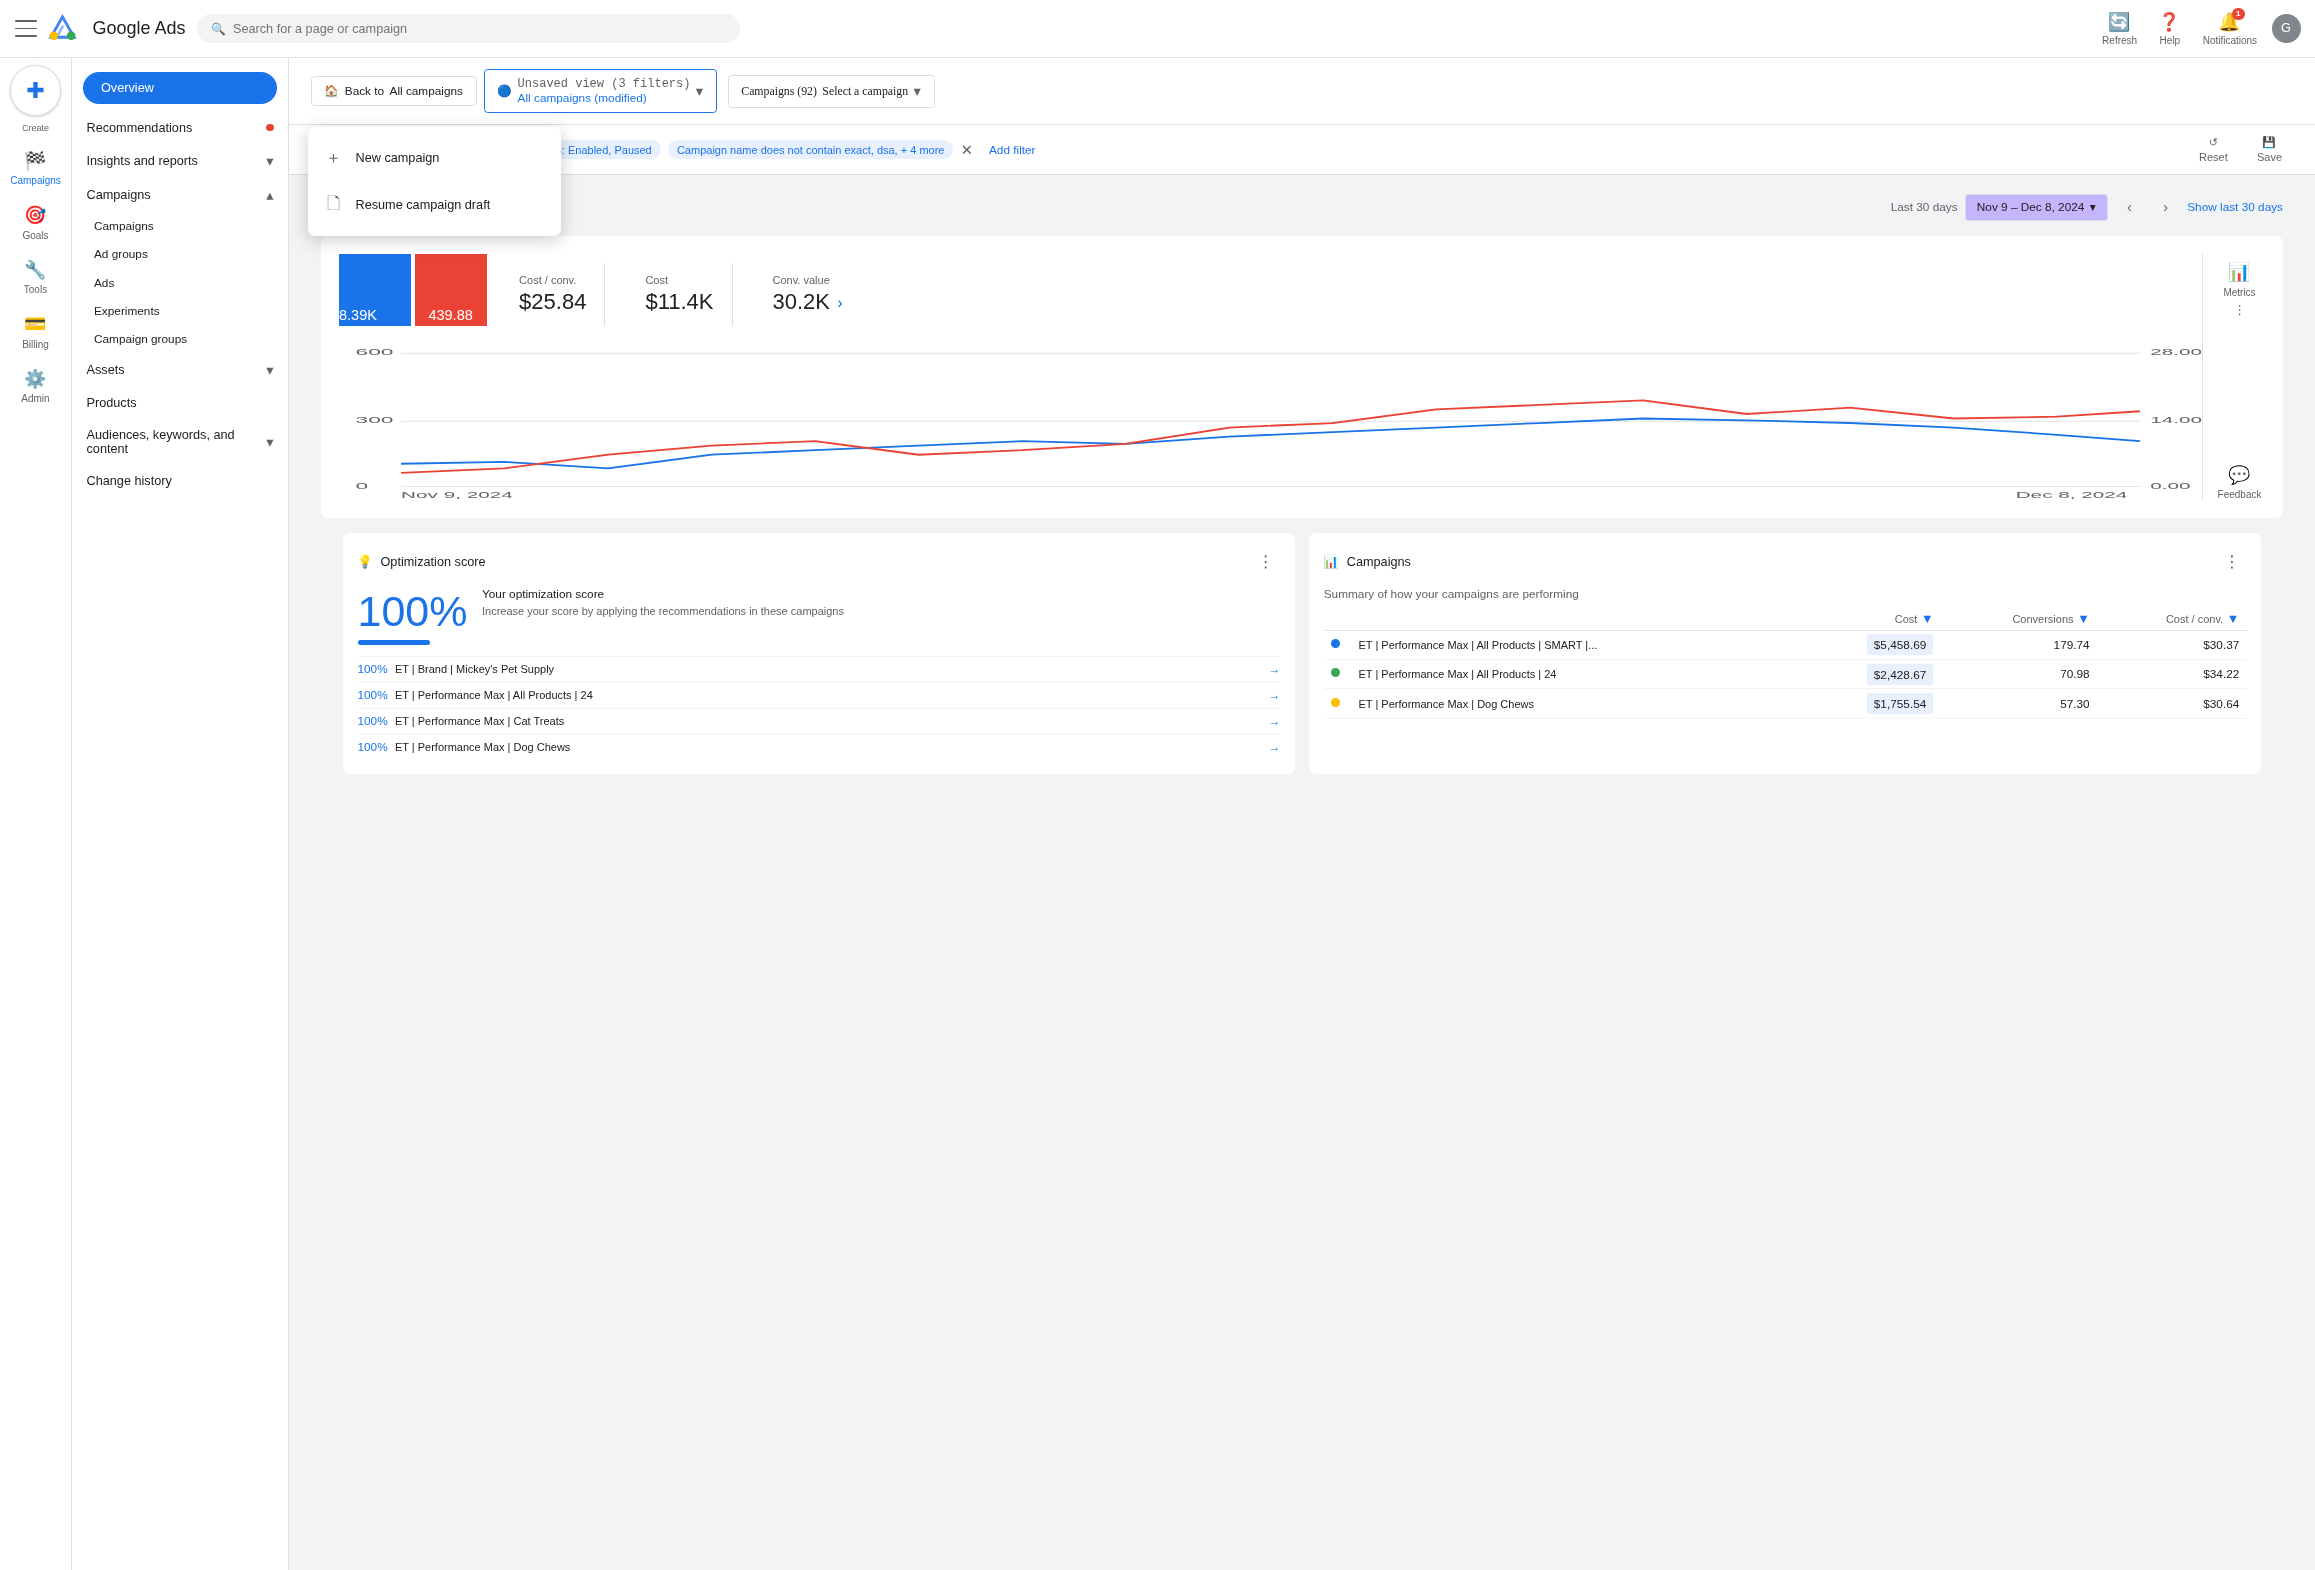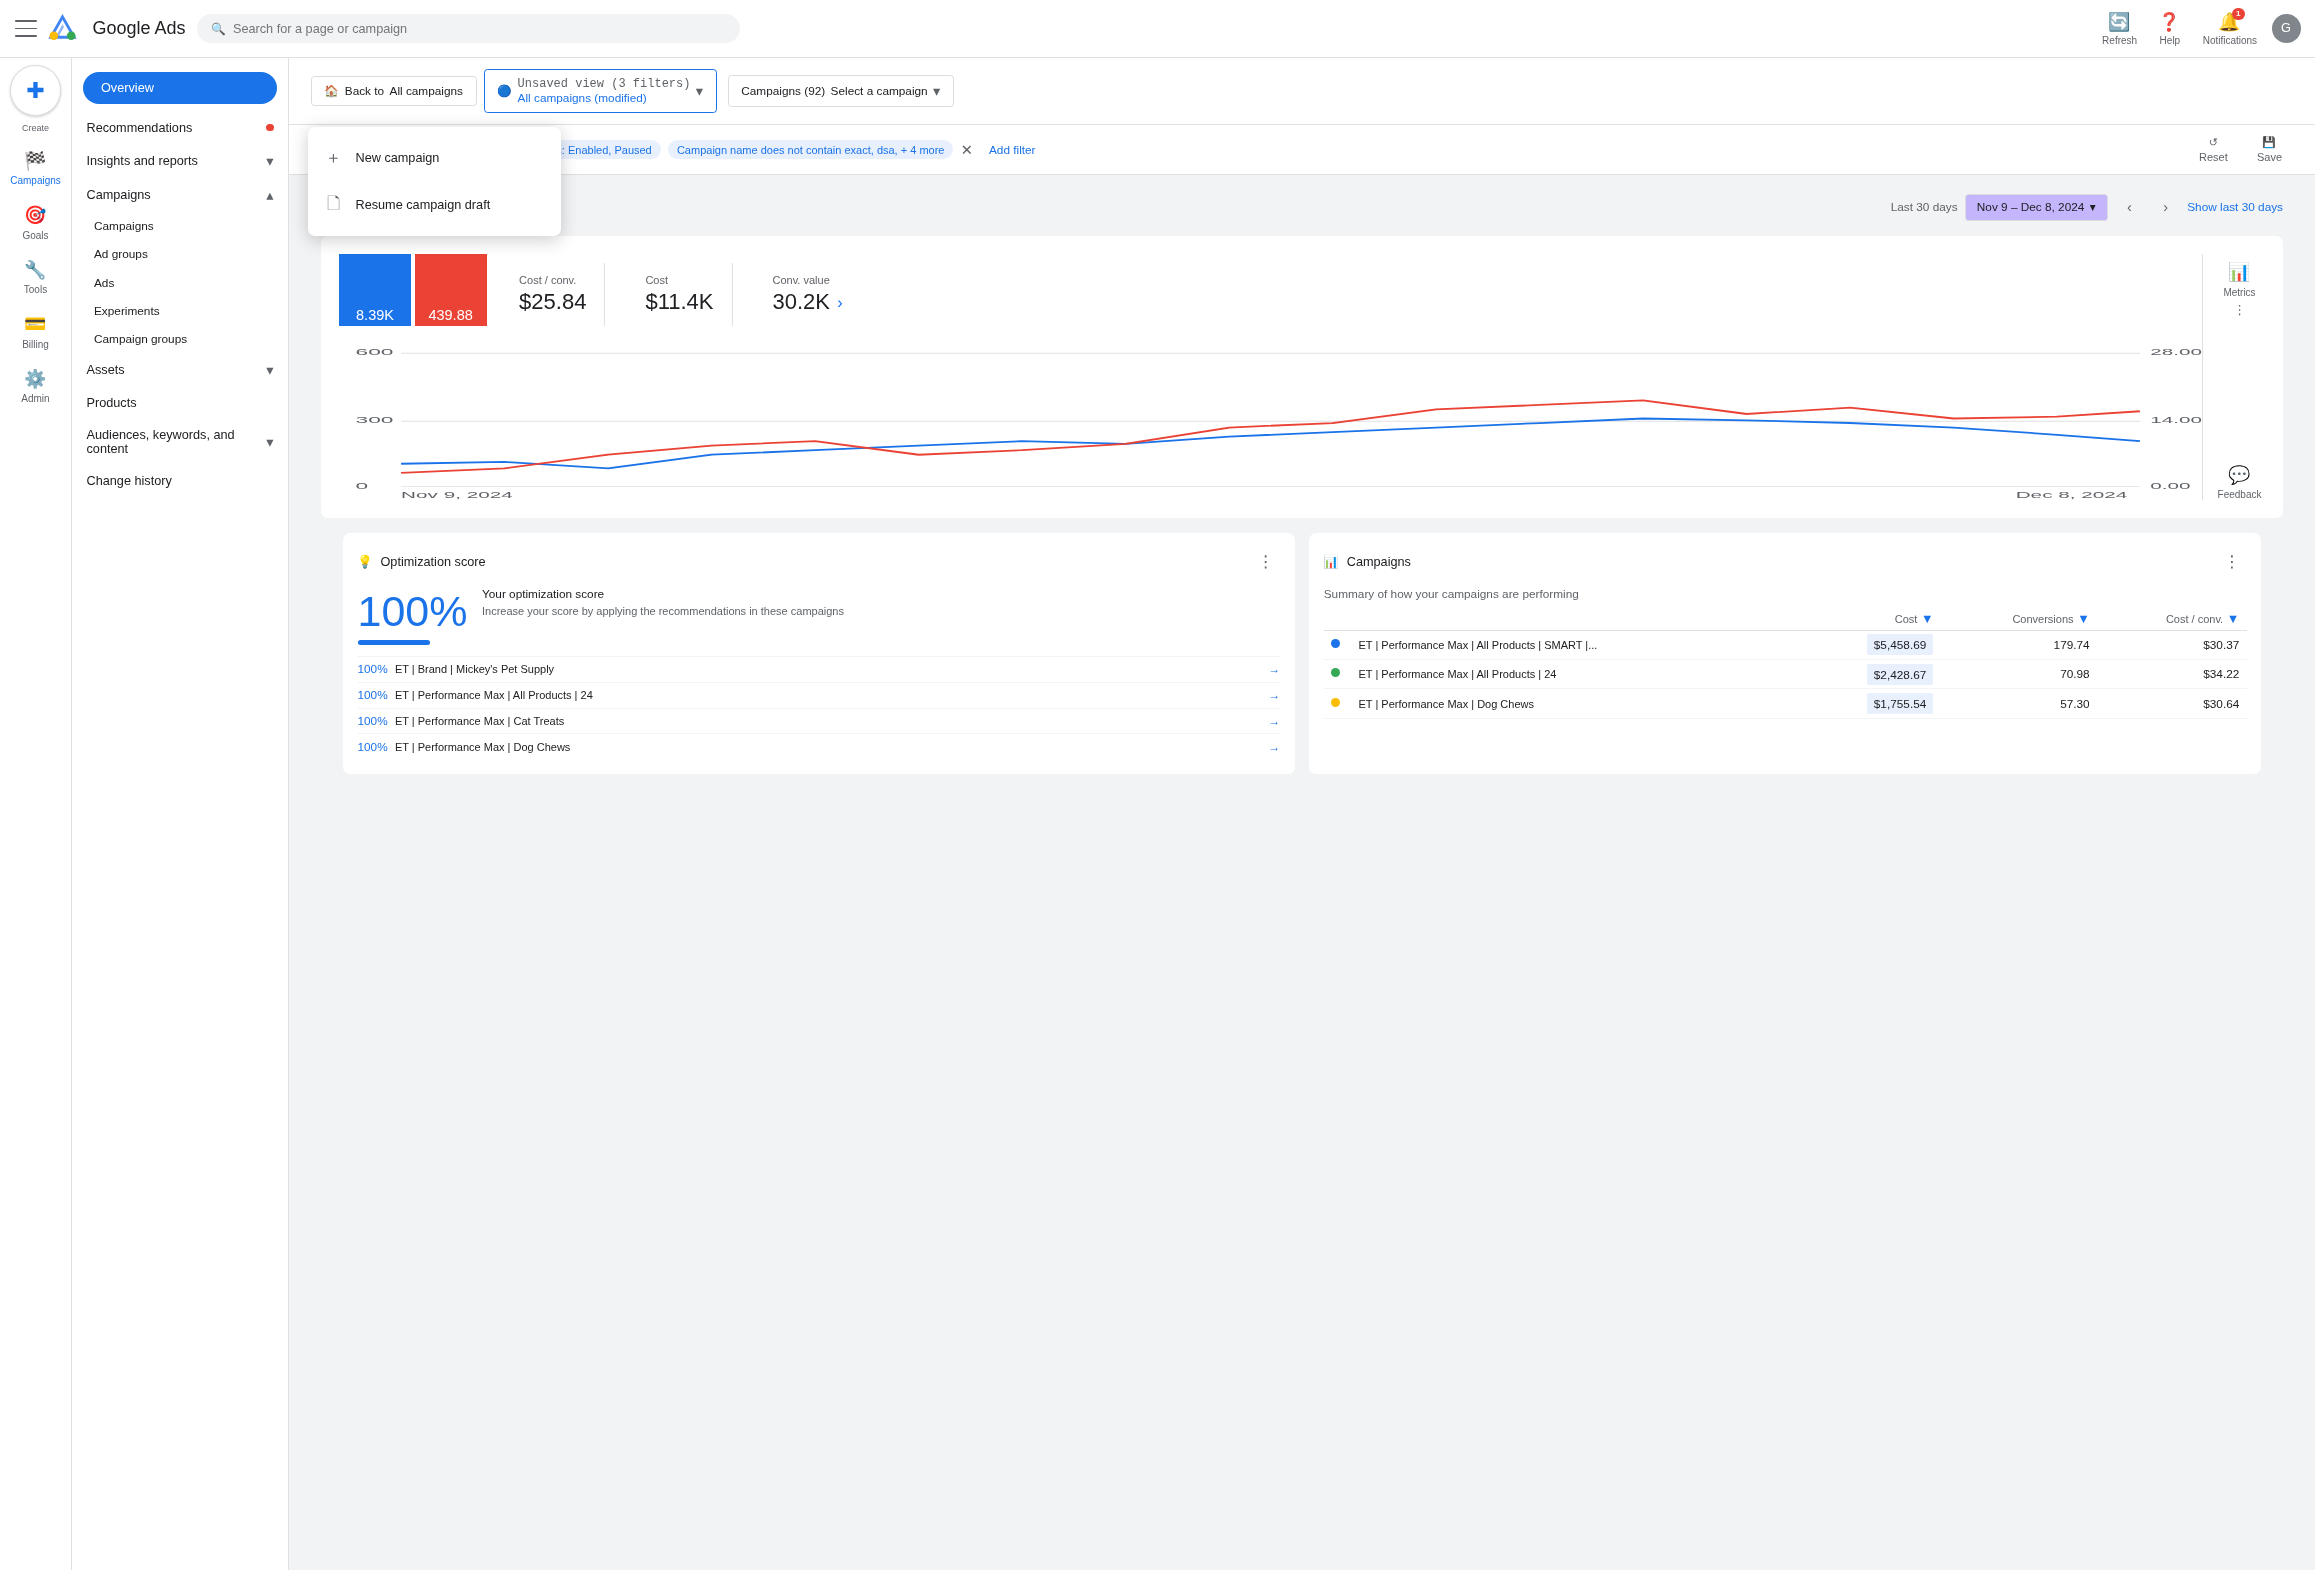--- a/index.html
+++ b/index.html
@@ -63,21 +63,21 @@
       background: #fff; color: #202124; font-size: 11.8px;
     }
     .unsaved-view-btn {
       display: flex; align-items: center; gap: 5.4px; padding: 7.2px 12.7px;
       border: 0.9px solid #1a73e8; border-radius: 3.6px; cursor: pointer;
       background: #fff; color: #1a73e8; font-size: 11.8px;
     }
     .campaign-select {
       display: flex; align-items: center; gap: 5.4px; padding: 7.2px 12.7px;
       border: 0.9px solid #dadce0; border-radius: 3.6px; cursor: pointer;
-      background: #fff; color: #202124; font-size: 11.8px; margin-left: 3.6px;
+      background: #fff; color: #202124; font-size: 11.8px; margin-left: 3.6px; font-family: Liberation Serif, serif;
     }
 
     
     .filter-bar {
       display: flex; align-items: center; padding: 7.2px 22px; background: #fff;
       border-bottom: 0.9px solid #e0e0e0; gap: 7.2px; flex-wrap: wrap;
     }
     .filter-label { color: #5f6368; font-size: 11.8px; }
     .filter-chip { padding: 3.6px 9px; background: #e8f0fe; border-radius: 14.5px; font-size: 11px; color: #1a73e8; }
     .filter-add { padding: 3.6px 9px; color: #1a73e8; font-size: 11.8px; cursor: pointer; }
@@ -317,21 +317,21 @@
           <span class="show-last-link">Show last 30 days</span>
         </div>
       </div>
 
       <div class="metrics-card">
         <div style="display:flex;align-items:stretch;">
           <div style="flex:1;">
 
             <div style="display:flex;align-items:flex-end;gap:14.5px;margin-bottom:11px;">
               <div style="display:flex;align-items:flex-end;gap:3.6px;">
-                <div style="width:72px;height:72px;background:#1a73e8;display:flex;align-items:flex-end;justify-content:center;">
+                <div style="width:72px;height:72px;background:#1a73e8;display:flex;align-items:flex-end;justify-content:flex-start;">
                   <span style="color:#fff;font-size:14.5px;font-weight:500;padding-bottom:3.6px;">8.39K</span>
                 </div>
                 <div style="width:72px;height:72px;background:#ea4335;display:flex;align-items:flex-end;justify-content:center;">
                   <span style="color:#fff;font-size:14.5px;font-weight:500;padding-bottom:3.6px;">439.88</span>
                 </div>
               </div>
               <div style="display:flex;gap:22px;">
                 <div class="metric-item">
                   <div class="metric-label">Cost / conv.</div>
                   <div class="metric-value">$25.84</div>

